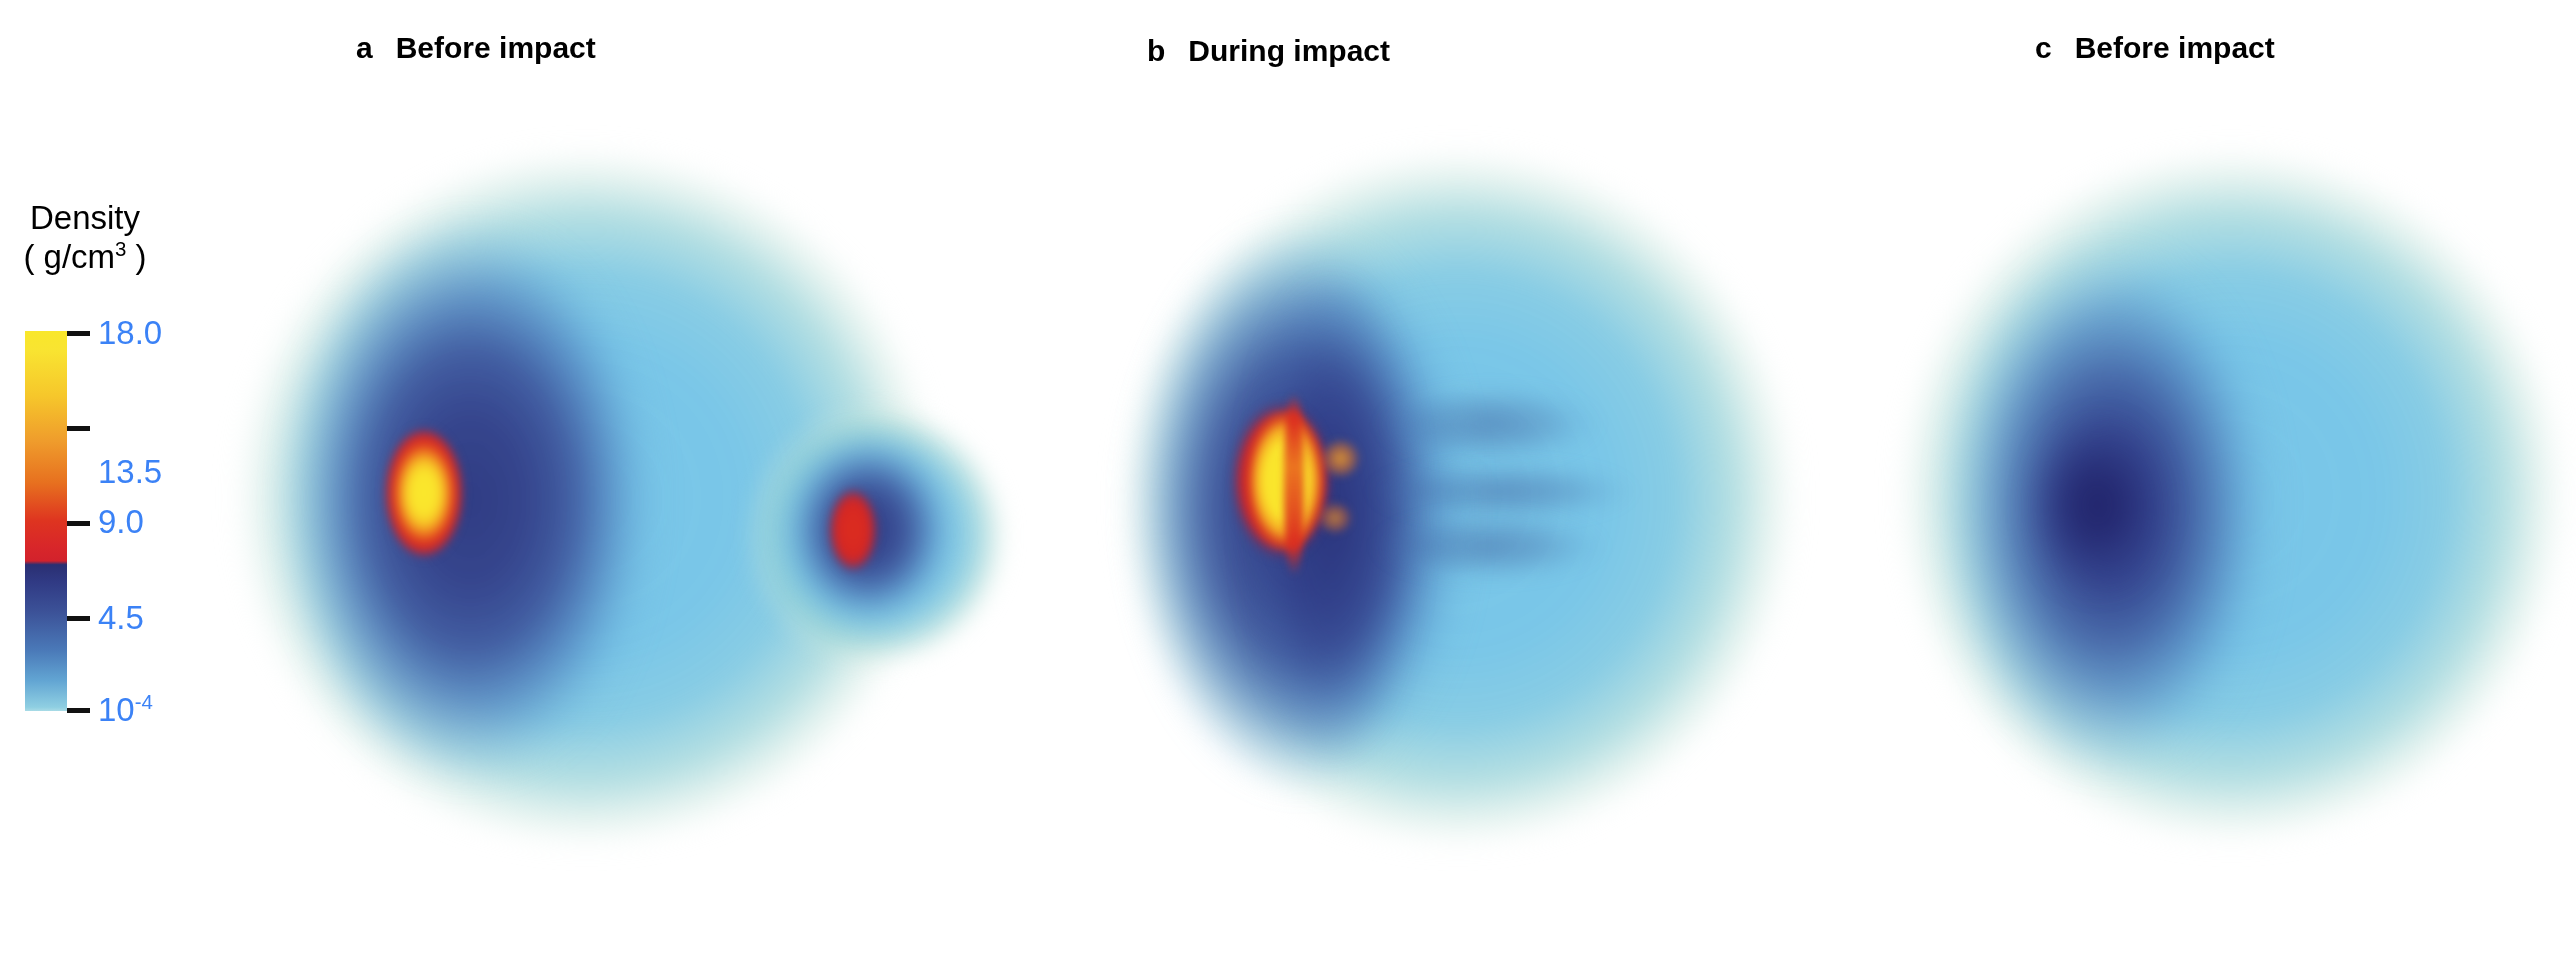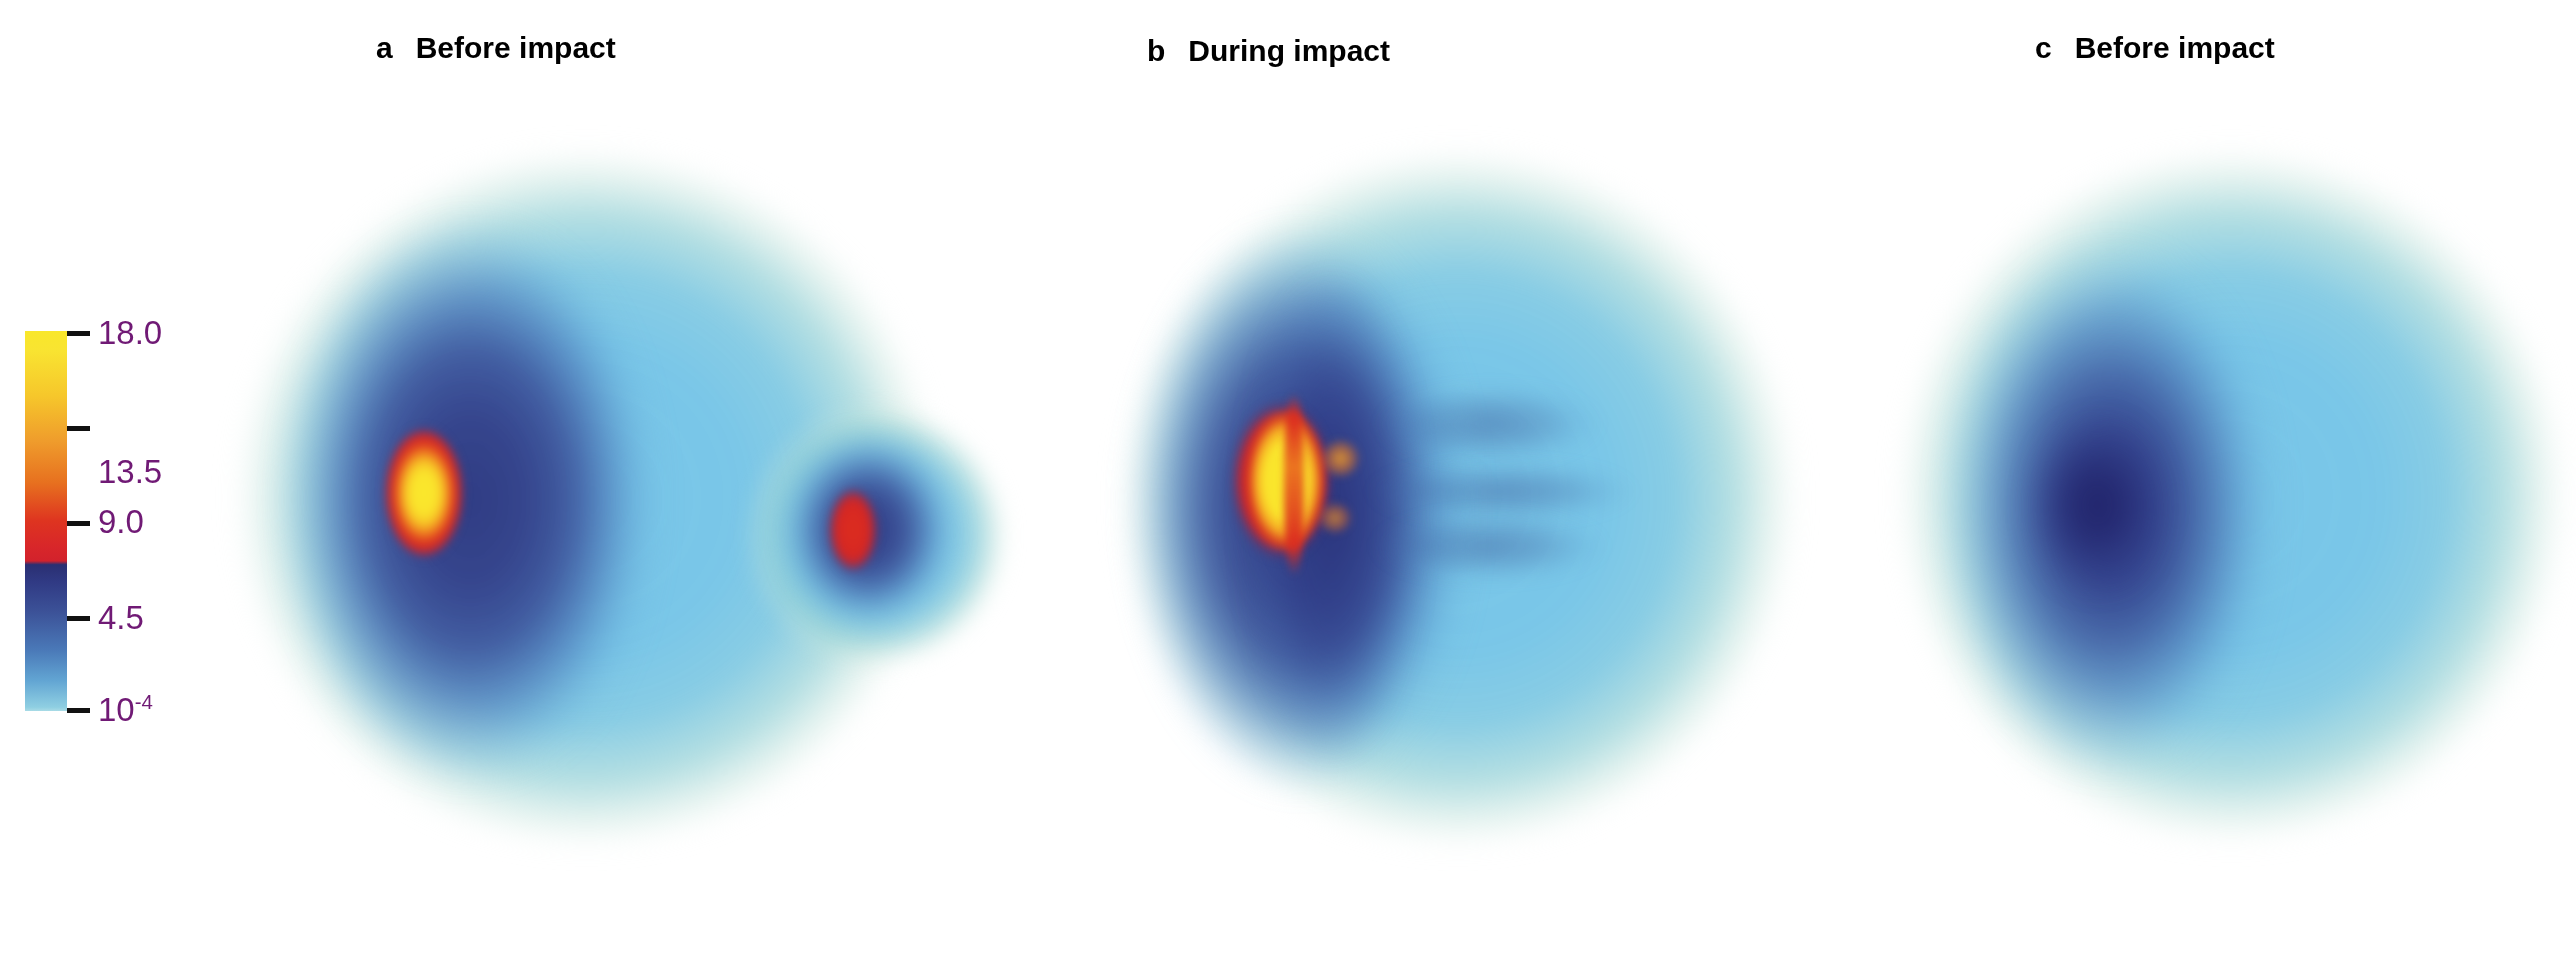--- a/index.html
+++ b/index.html
@@ -36,21 +36,21 @@
         #2a2f72 61.5%,
         #303a84 66%,
         #3c5298 74%,
         #4a79b8 84%,
         #62a5d3 92%,
         #8fcfe2 99%,
         #a9dbe6 100%);
   }
   .tick{position:absolute;left:42px;width:23px;height:4.5px;background:#111;}
   .tlabel{
-    position:absolute;left:73px;font-size:33px;color:#701a75;
+    position:absolute;left:73px;font-size:33px;color:#3b82f6;
     transform:translateY(-50%);white-space:nowrap;font-weight:400;
   }
 
   
   .panel-head{position:absolute;font-size:30px;font-weight:bold;color:#000;white-space:nowrap;}
   .panel-head .tag{margin-right:23px;}
 
   
   .panel{position:absolute;}
   .blob{position:absolute;border-radius:50%;}
@@ -110,39 +110,43 @@
   }
   .splash{filter:blur(3.6px);}
 </style>
 </head>
 <body>
 
 <div class="figure">
 
   <div class="legend">
 
+    <div class="legend-title">
+      <div>Density</div>
+      <div class="l2"><span>( g/cm</span><sup>3</sup><span> )</span></div>
+    </div>
 
     <div class="cbar-wrap">
       <div class="cbar"></div>
 
       <div class="tick" style="top:0px;"></div>
       <div class="tick" style="top:95px;"></div>
       <div class="tick" style="top:190px;"></div>
       <div class="tick" style="top:285px;"></div>
       <div class="tick" style="top:377px;"></div>
 
       <div class="tlabel" style="top:1.8px;">18.0</div>
       <div class="tlabel" style="top:97px;margin-top:44px;">13.5</div>
       <div class="tlabel" style="top:191px;">9.0</div>
       <div class="tlabel" style="top:287px;">4.5</div>
       <div class="tlabel" style="top:379px;"><span>10</span><sup>-4</sup></div>
     </div>
   </div>
 
-  <div class="panel-head" style="left:376px;top:31px;text-align:right;">
+  <div class="panel-head" style="left:356px;top:31px;text-align:right;">
     <span class="tag">a</span><span>Before impact</span>
   </div>
 
   <div class="panel" style="left:233px;top:125px;width:733px;height:751px;">
 
     <div class="sim">
       <div class="blob atmo" style="left:-9px;top:13.4px;width:725px;height:720px;"></div>
       <div class="blob mantle" style="left:45px;top:89px;width:385px;height:572px;"></div>
       <div class="blob core-hot" style="left:150px;top:301px;width:82px;height:134px;"></div>
     </div>

